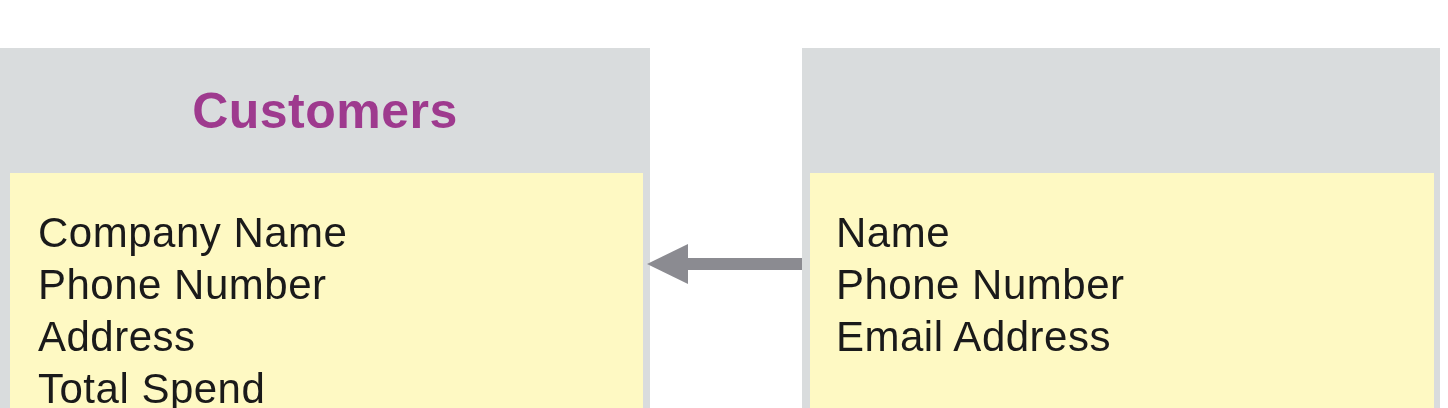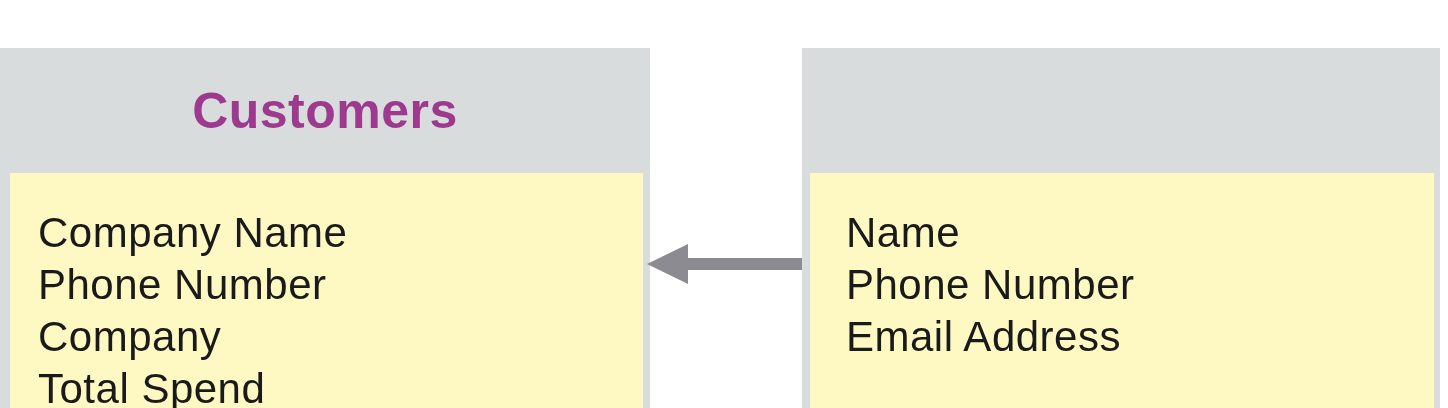--- a/index.html
+++ b/index.html
@@ -53,21 +53,21 @@
   }
   #entity-left  .entity-body { left: 10px; right: 7px; }
   #entity-right .entity-body { left: 8px;  right: 6px; }
   .field-list {
     padding: 34px 0 0 28px;
     font-size: 42px;
     line-height: 52px;
     letter-spacing: 0.5px;
     color: var(--body_text);
   }
-  #entity-right .field-list { padding-left: 36px; }
+  #entity-right .field-list { padding-left: 26px; }
   .relationship-arrow {
     position: absolute;
     left: 640px;
     top: 240px;
     width: 170px;
     height: 48px;
   }
   .relationship-arrow .arrow-shape { fill: var(--arrow); }
 </style>
 </head>
@@ -76,21 +76,21 @@
 <div class="canvas">
 
   <div class="entity-box" id="entity-left">
     <div class="entity-header">
       <span class="entity-title">Customers</span>
     </div>
     <div class="entity-body">
       <div class="field-list">
         <div class="field">Company Name</div>
         <div class="field">Phone Number</div>
-        <div class="field">Company</div>
+        <div class="field">Address</div>
         <div class="field">Total Spend</div>
       </div>
     </div>
   </div>
 
   <svg class="relationship-arrow" viewBox="0 0 170 48" xmlns="http://www.w3.org/2000/svg" aria-hidden="true">
     <rect class="arrow-shape" x="44" y="18" width="122" height="12"></rect>
     <polygon class="arrow-shape" points="7,24 48,4 48,44"></polygon>
   </svg>
 

